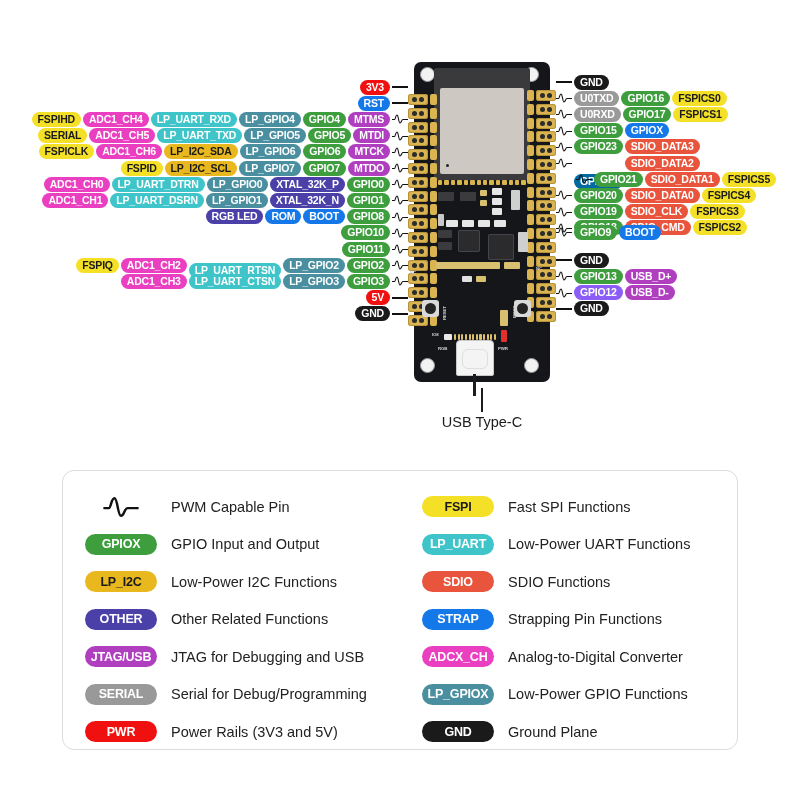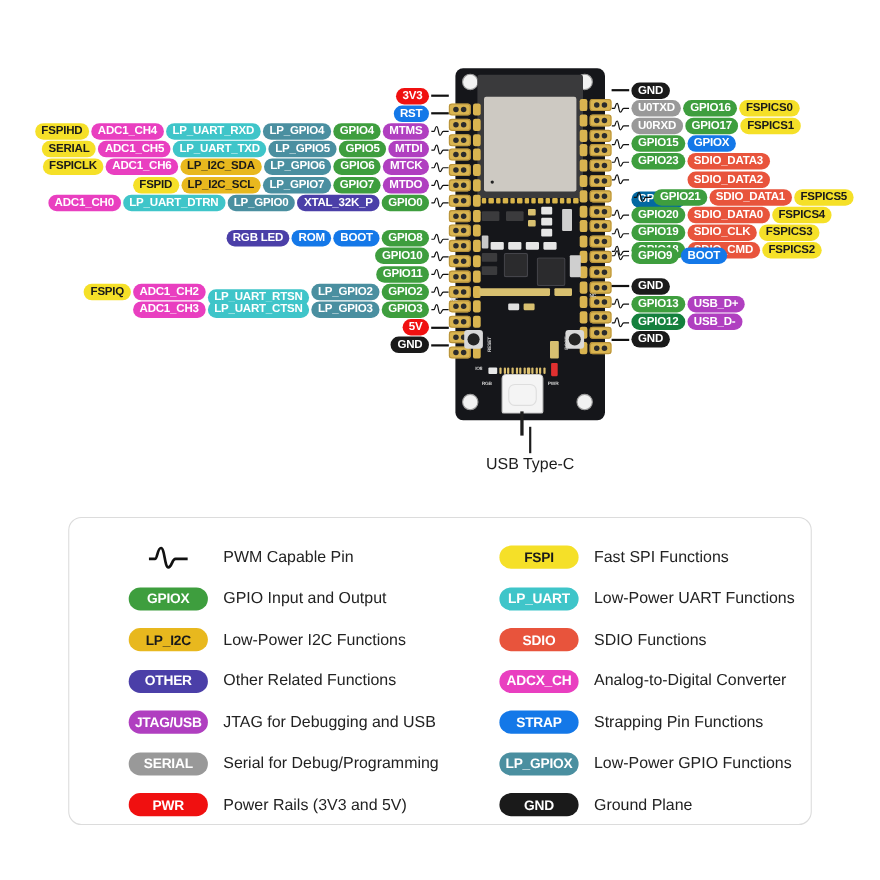--- a/index.html
+++ b/index.html
@@ -118,21 +118,21 @@
     position:absolute;left:62px;top:470px;width:676px;height:280px;
     border:1px solid #dcdcdc;border-radius:12px;background:#fff;
     box-sizing:border-box;
     display:flex;
   }
   .legend-col{flex:1;padding:18px 0 0 22px;box-sizing:border-box;}
   .legend-row{display:flex;align-items:center;height:35px;margin-bottom:2.5px;}
   .legend-sw{
     width:72px;height:21px;border-radius:11px;flex:0 0 auto;
     display:flex;align-items:center;justify-content:center;
-    font-size:12.5px;font-weight:bold;color:#fff;letter-spacing:-0.2px;margin-left:32px;
+    font-size:12.5px;font-weight:bold;color:#fff;letter-spacing:-0.2px;
   }
   .legend-sw.dark-text{color:#1a1a1a;}
   .legend-sw.wave{background:transparent;}
   .legend-txt{margin-left:14px;font-size:14.5px;color:#222;white-space:nowrap;}
 </style>
 </head>
 <body>
 
 <div id="left-rail">
     <div class="pinrow left" style="top: 79px;">
@@ -185,20 +185,30 @@
       <svg viewBox="0 0 32 20" class="pwm">
         <path d="M0 11 H5 C7 11 7 2 10 2 C13 2 13 18 16 18 C19 18 19 11 22 11 H32" fill="none" stroke="#111" stroke-width="2.2"></path>
       </svg>
     </div>
     <div class="pinrow left" style="top: 176.2px;">
       <span class="tag" style="background: rgb(233, 63, 192);">ADC1_CH0</span>
       <span class="tag" style="background: rgb(63, 197, 201);">LP_UART_DTRN</span>
       <span class="tag" style="background: rgb(74, 143, 160);">LP_GPIO0</span>
       <span class="tag" style="background: rgb(75, 63, 168);">XTAL_32K_P</span>
       <span class="tag" style="background: rgb(62, 158, 62);">GPIO0</span>
+      <svg viewBox="0 0 32 20" class="pwm">
+        <path d="M0 11 H5 C7 11 7 2 10 2 C13 2 13 18 16 18 C19 18 19 11 22 11 H32" fill="none" stroke="#111" stroke-width="2.2"></path>
+      </svg>
+    </div>
+    <div class="pinrow left" style="top: 192.4px;">
+      <span class="tag" style="background: rgb(233, 63, 192);">ADC1_CH1</span>
+      <span class="tag" style="background: rgb(63, 197, 201);">LP_UART_DSRN</span>
+      <span class="tag" style="background: rgb(74, 143, 160);">LP_GPIO1</span>
+      <span class="tag" style="background: rgb(75, 63, 168);">XTAL_32K_N</span>
+      <span class="tag" style="background: rgb(62, 158, 62);">GPIO1</span>
       <svg viewBox="0 0 32 20" class="pwm">
         <path d="M0 11 H5 C7 11 7 2 10 2 C13 2 13 18 16 18 C19 18 19 11 22 11 H32" fill="none" stroke="#111" stroke-width="2.2"></path>
       </svg>
     </div>
     <div class="pinrow left" style="top: 208.6px;">
       <span class="tag" style="background: rgb(75, 63, 168);">RGB LED</span>
       <span class="tag" style="background: rgb(20, 120, 232);">ROM</span>
       <span class="tag" style="background: rgb(20, 120, 232);">BOOT</span>
       <span class="tag" style="background: rgb(62, 158, 62);">GPIO8</span>
       <svg viewBox="0 0 32 20" class="pwm">
@@ -605,21 +615,21 @@
       <svg viewBox="0 0 32 20" class="pwm">
         <path d="M0 11 H5 C7 11 7 2 10 2 C13 2 13 18 16 18 C19 18 19 11 22 11 H32" fill="none" stroke="#111" stroke-width="2.2"></path>
       </svg>
       <span class="tag" style="background: rgb(62, 158, 62);">GPIO13</span>
       <span class="tag" style="background: rgb(176, 63, 192);">USB_D+</span>
     </div>
     <div class="pinrow right" style="top: 284.6px;">
       <svg viewBox="0 0 32 20" class="pwm">
         <path d="M0 11 H5 C7 11 7 2 10 2 C13 2 13 18 16 18 C19 18 19 11 22 11 H32" fill="none" stroke="#111" stroke-width="2.2"></path>
       </svg>
-      <span class="tag" style="background: #15803d;">GPIO12</span>
+      <span class="tag" style="background: #8b5cf6;">GPIO12</span>
       <span class="tag" style="background: rgb(176, 63, 192);">USB_D-</span>
     </div>
     <div class="pinrow right" style="top: 300.8px;">
       <span class="lead"></span>
       <span class="tag" style="background: rgb(26, 26, 26);">GND</span>
     </div>
   </div>
 
 <div id="usb-tick"></div>
 <div id="usb-label">USB Type-C</div>
@@ -666,28 +676,28 @@
       </div>
       <div class="legend-row">
         <div class="legend-sw" style="background: rgb(63, 197, 201);">LP_UART</div>
         <div class="legend-txt">Low-Power UART Functions</div>
       </div>
       <div class="legend-row">
         <div class="legend-sw" style="background: rgb(232, 84, 60);">SDIO</div>
         <div class="legend-txt">SDIO Functions</div>
       </div>
       <div class="legend-row">
+        <div class="legend-sw" style="background: rgb(20, 120, 232);">STRAP</div>
+        <div class="legend-txt">Strapping Pin Functions</div>
+      </div>
+      <div class="legend-row">
         <div class="legend-sw" style="background: rgb(233, 63, 192);">ADCX_CH</div>
         <div class="legend-txt">Analog-to-Digital Converter</div>
       </div>
       <div class="legend-row">
-        <div class="legend-sw" style="background: rgb(20, 120, 232);">STRAP</div>
-        <div class="legend-txt">Strapping Pin Functions</div>
-      </div>
-      <div class="legend-row">
         <div class="legend-sw" style="background: rgb(74, 143, 160);">LP_GPIOX</div>
         <div class="legend-txt">Low-Power GPIO Functions</div>
       </div>
       <div class="legend-row">
         <div class="legend-sw" style="background: rgb(26, 26, 26);">GND</div>
         <div class="legend-txt">Ground Plane</div>
       </div>
     </div>
 </div>
 

